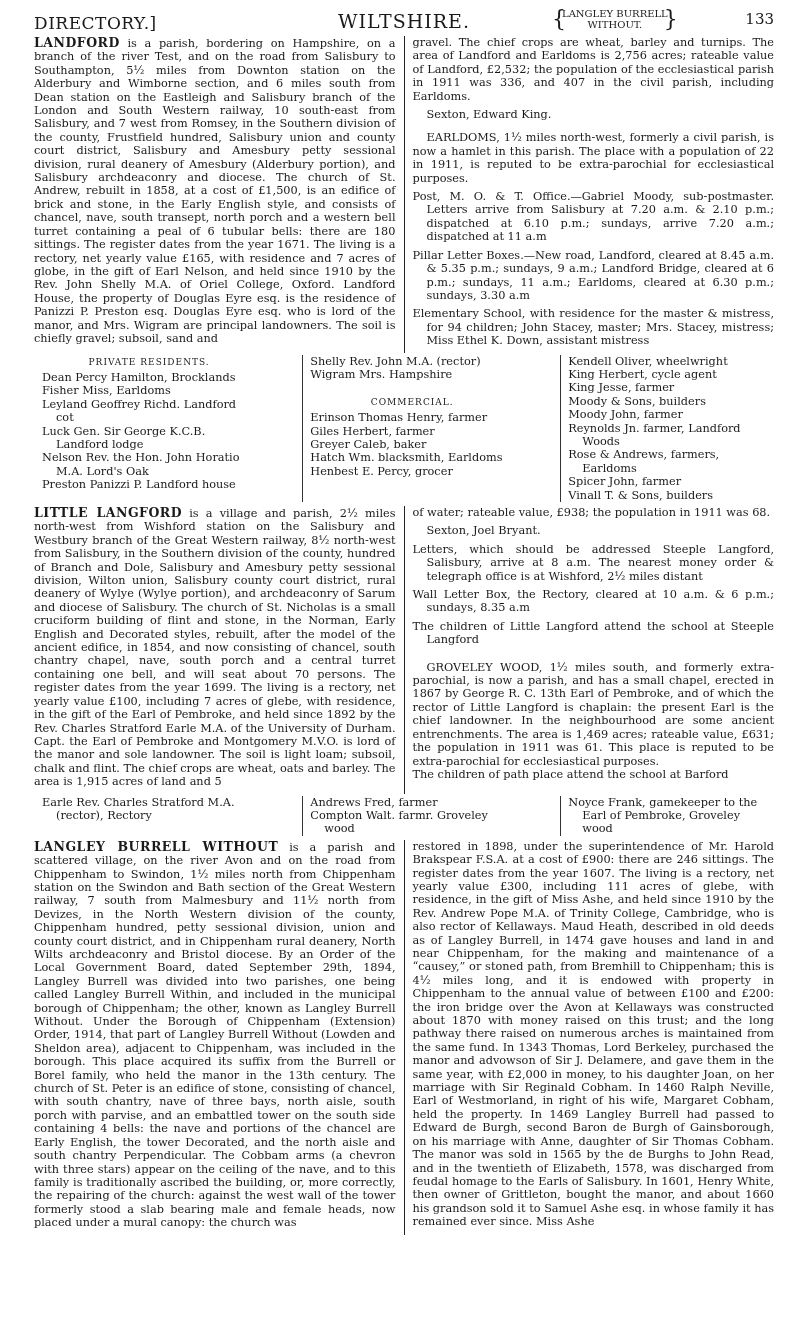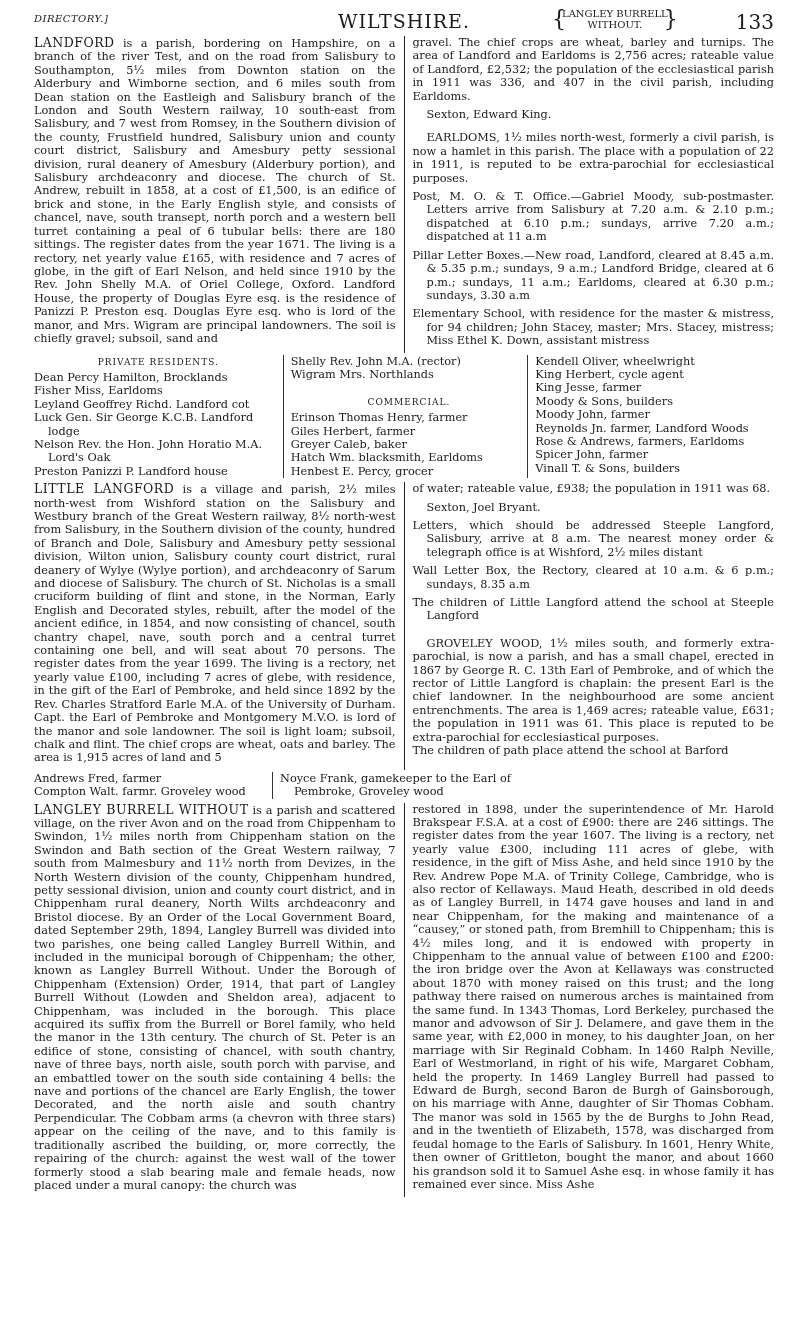--- a/index.html
+++ b/index.html
@@ -1,37 +1,37 @@
 <!DOCTYPE html>
 <html><head>
 <meta charset="utf-8">
 <style>
   html, body { margin: 0; padding: 0; background: #ffffff; }
   body { width: 800px; height: 1323px; overflow: hidden; position: relative;
          font-family: "DejaVu Serif", "Liberation Serif", serif; color: #1a1a1a; }
   .page { position: absolute; left: 34px; top: 8px; width: 740px; }
   .running-head { position: relative; height: 28px; font-size: 13px; }
-  .rh-left { position: absolute; left: 0; top: 5px; font-size: 10px; letter-spacing: 0.5px; font-style: italic; }
+  .rh-left { position: absolute; left: 0; top: 5px; font-size: 17px; letter-spacing: 0.5px; }
   .rh-center { position: absolute; left: 0; right: 0; text-align: center; top: 2px; font-size: 19px; letter-spacing: 1px; }
   .rh-right { position: absolute; left: 528px; top: 0px; font-size: 10px; text-align: center; line-height: 11px; }
   .rh-right .brace { position: absolute; top: 0; font-size: 22px; line-height: 22px; }
   .rh-right .bl { left: -10px; } .rh-right .br { right: -10px; }
-  .rh-page { position: absolute; right: 0; top: 2px; font-size: 20px; text-align: right; }
+  .rh-page { position: absolute; right: 0; top: 2px; font-size: 15px; text-align: right; }
 
   .section { position: relative; display: flex; }
   .col { width: 362px; font-size: 11.3px; line-height: 13.4px; text-align: justify; }
   .col-left { padding-right: 8px; }
   .col-right { padding-left: 8px; border-left: 1.5px solid #222; }
-  .heading-bold { font-weight: normal; letter-spacing: 0.5px; font-size: 12.5px; }
+  .heading-bold { font-weight: bold; letter-spacing: 0.5px; font-size: 12.5px; }
   .para { margin: 0 0 5px 0; }
   .indent { text-indent: 14px; }
   .hang { padding-left: 14px; text-indent: -14px; }
   .smallcaps-head { font-size: 9px; letter-spacing: 1px; text-align: center; margin: 1px 0 2px 0; }
 
-  .residents { display: flex; font-size: 11.3px; line-height: 13.4px; margin: 2px 0 4px 0; }
+  .residents { display: flex; font-size: 11.3px; line-height: 13.4px; margin: 2px 0 4px 8px; gap: 46px; }
   .rcol { width: 250px; }
   .rcol + .rcol { border-left: 1px solid #333; padding-left: 7px; }
   .rcol1 { width: 250px; }
   .rcol2 { width: 238px; }
   .rcol3 { width: 240px; }
   .entry { padding-left: 14px; text-indent: -14px; white-space: normal; }
   .spacer { height: 13.4px; }
 </style>
 </head>
 <body>
@@ -69,21 +69,21 @@
       <div class="smallcaps-head">PRIVATE RESIDENTS.</div>
       <div class="entry">Dean Percy Hamilton, Brocklands</div>
       <div class="entry">Fisher Miss, Earldoms</div>
       <div class="entry">Leyland Geoffrey Richd. Landford cot</div>
       <div class="entry">Luck Gen. Sir George K.C.B. Landford lodge</div>
       <div class="entry">Nelson Rev. the Hon. John Horatio M.A. Lord's Oak</div>
       <div class="entry">Preston Panizzi P. Landford house</div>
     </div>
     <div class="rcol rcol2">
       <div class="entry">Shelly Rev. John M.A. (rector)</div>
-      <div class="entry">Wigram Mrs. Northlands</div>
+      <div class="entry">Wigram Mrs. Hampshire</div>
       <div class="spacer"></div>
       <div class="smallcaps-head">COMMERCIAL.</div>
       <div class="entry">Erinson Thomas Henry, farmer</div>
       <div class="entry">Giles Herbert, farmer</div>
       <div class="entry">Greyer Caleb, baker</div>
       <div class="entry">Hatch Wm. blacksmith, Earldoms</div>
       <div class="entry">Henbest E. Percy, grocer</div>
     </div>
     <div class="rcol rcol3">
       <div class="entry">Kendell Oliver, wheelwright</div>
@@ -107,20 +107,23 @@
       <p class="para indent">Sexton, Joel Bryant.</p>
       <p class="para hang">Letters, which should be addressed Steeple Langford, Salisbury, arrive at 8 a.m. The nearest money order &amp; telegraph office is at Wishford, 2½ miles distant</p>
       <p class="para hang">Wall Letter Box, the Rectory, cleared at 10 a.m. &amp; 6 p.m.; sundays, 8.35 a.m</p>
       <p class="para hang">The children of Little Langford attend the school at Steeple Langford</p>
       <p class="para indent" style="margin-top:14px;margin-bottom:0">GROVELEY WOOD, 1½ miles south, and formerly extra-parochial, is now a parish, and has a small chapel, erected in 1867 by George R. C. 13th Earl of Pembroke, and of which the rector of Little Langford is chaplain: the present Earl is the chief landowner. In the neighbourhood are some ancient entrenchments. The area is 1,469 acres; rateable value, £631; the population in 1911 was 61. This place is reputed to be extra-parochial for ecclesiastical purposes.</p>
       <p class="para">The children of path place attend the school at Barford</p>
     </div>
   </div>
 
   <div class="residents">
+    <div class="rcol rcol1">
+      <div class="entry">Earle Rev. Charles Stratford M.A. (rector), Rectory</div>
+    </div>
     <div class="rcol rcol2">
       <div class="entry">Andrews Fred, farmer</div>
       <div class="entry">Compton Walt. farmr. Groveley wood</div>
     </div>
     <div class="rcol rcol3">
       <div class="entry">Noyce Frank, gamekeeper to the Earl of Pembroke, Groveley wood</div>
     </div>
   </div>
 
   <div class="section">

